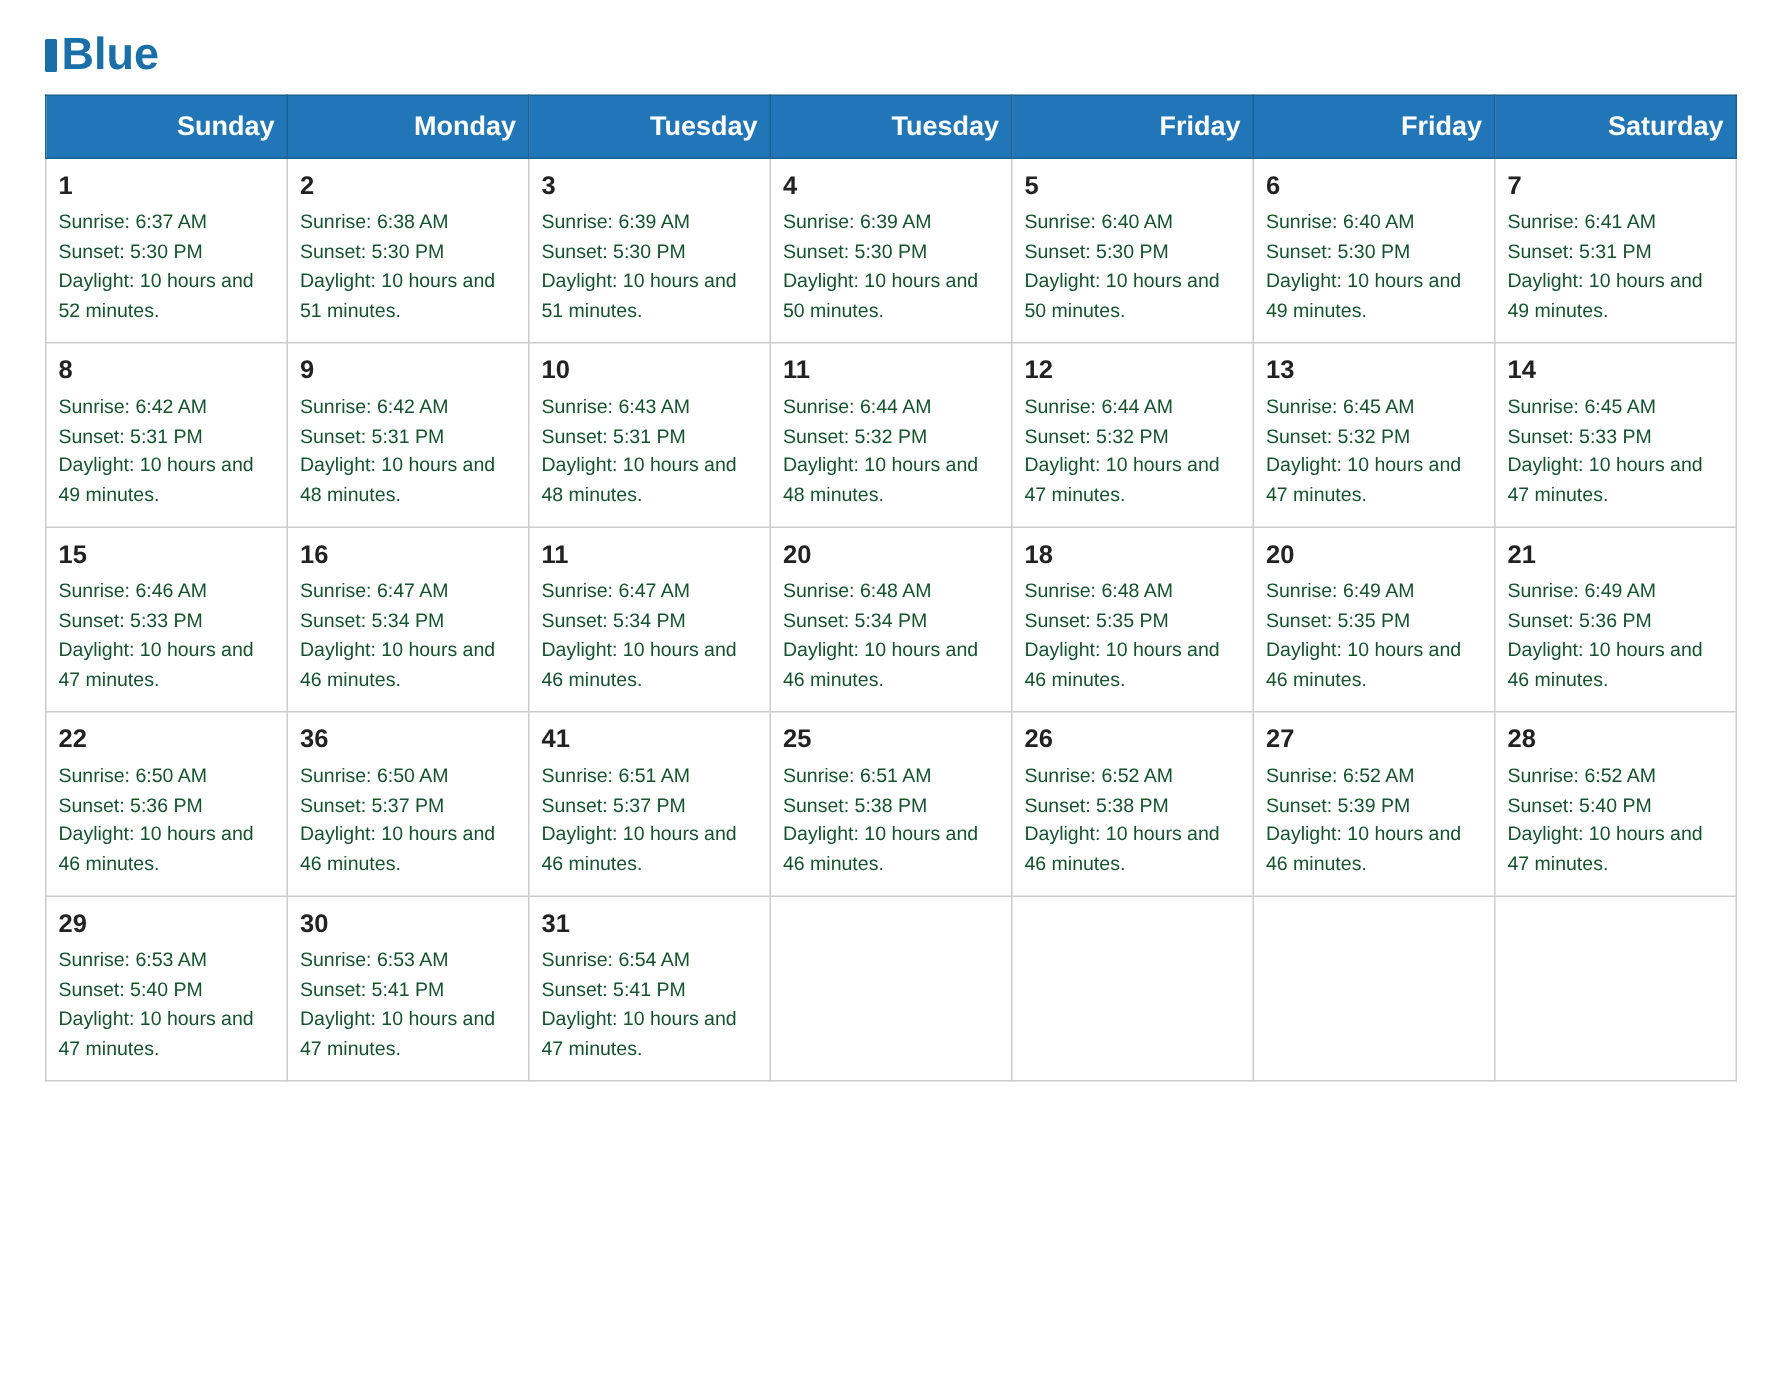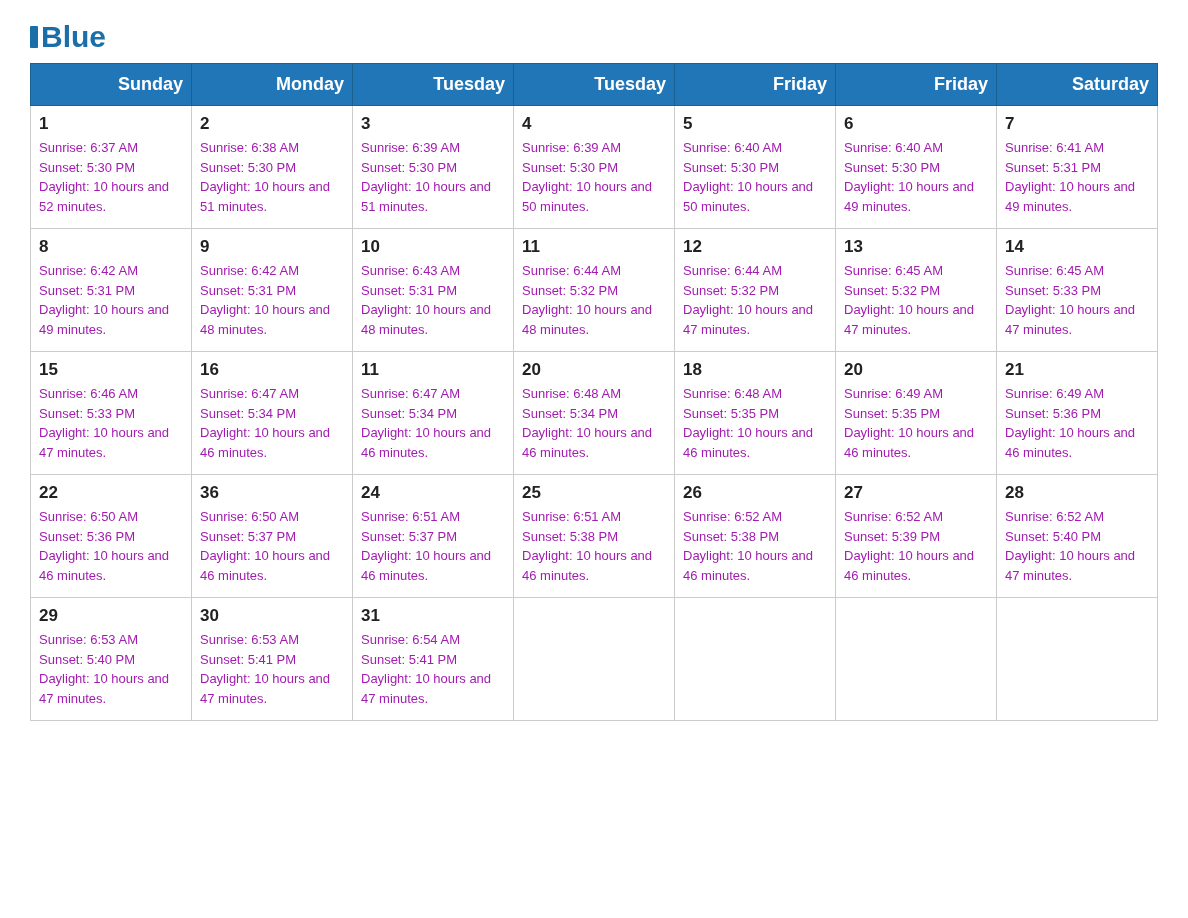--- a/index.html
+++ b/index.html
@@ -56,21 +56,21 @@
     .day-number {
       font-size: 17px;
       font-weight: bold;
       color: #222;
       display: block;
       margin-bottom: 4px;
     }
     .day-info {
       font-size: 13px;
       line-height: 1.5;
-      color: #a21caf;
+      color: #14532d;
     }
     .empty-cell {
       background: #fff;
     }
     .logo-container {
       display: flex;
       flex-direction: column;
       align-items: flex-start;
       line-height: 1.1;
     }
@@ -312,21 +312,21 @@
       </td>
         <td>
         <span class="day-number">36</span>
         <div class="day-info">
           Sunrise: 6:50 AM<br>
           Sunset: 5:37 PM<br>
           Daylight: 10 hours and 46 minutes.
         </div>
       </td>
         <td>
-        <span class="day-number">24</span>
+        <span class="day-number">41</span>
         <div class="day-info">
           Sunrise: 6:51 AM<br>
           Sunset: 5:37 PM<br>
           Daylight: 10 hours and 46 minutes.
         </div>
       </td>
         <td>
         <span class="day-number">25</span>
         <div class="day-info">
           Sunrise: 6:51 AM<br>

